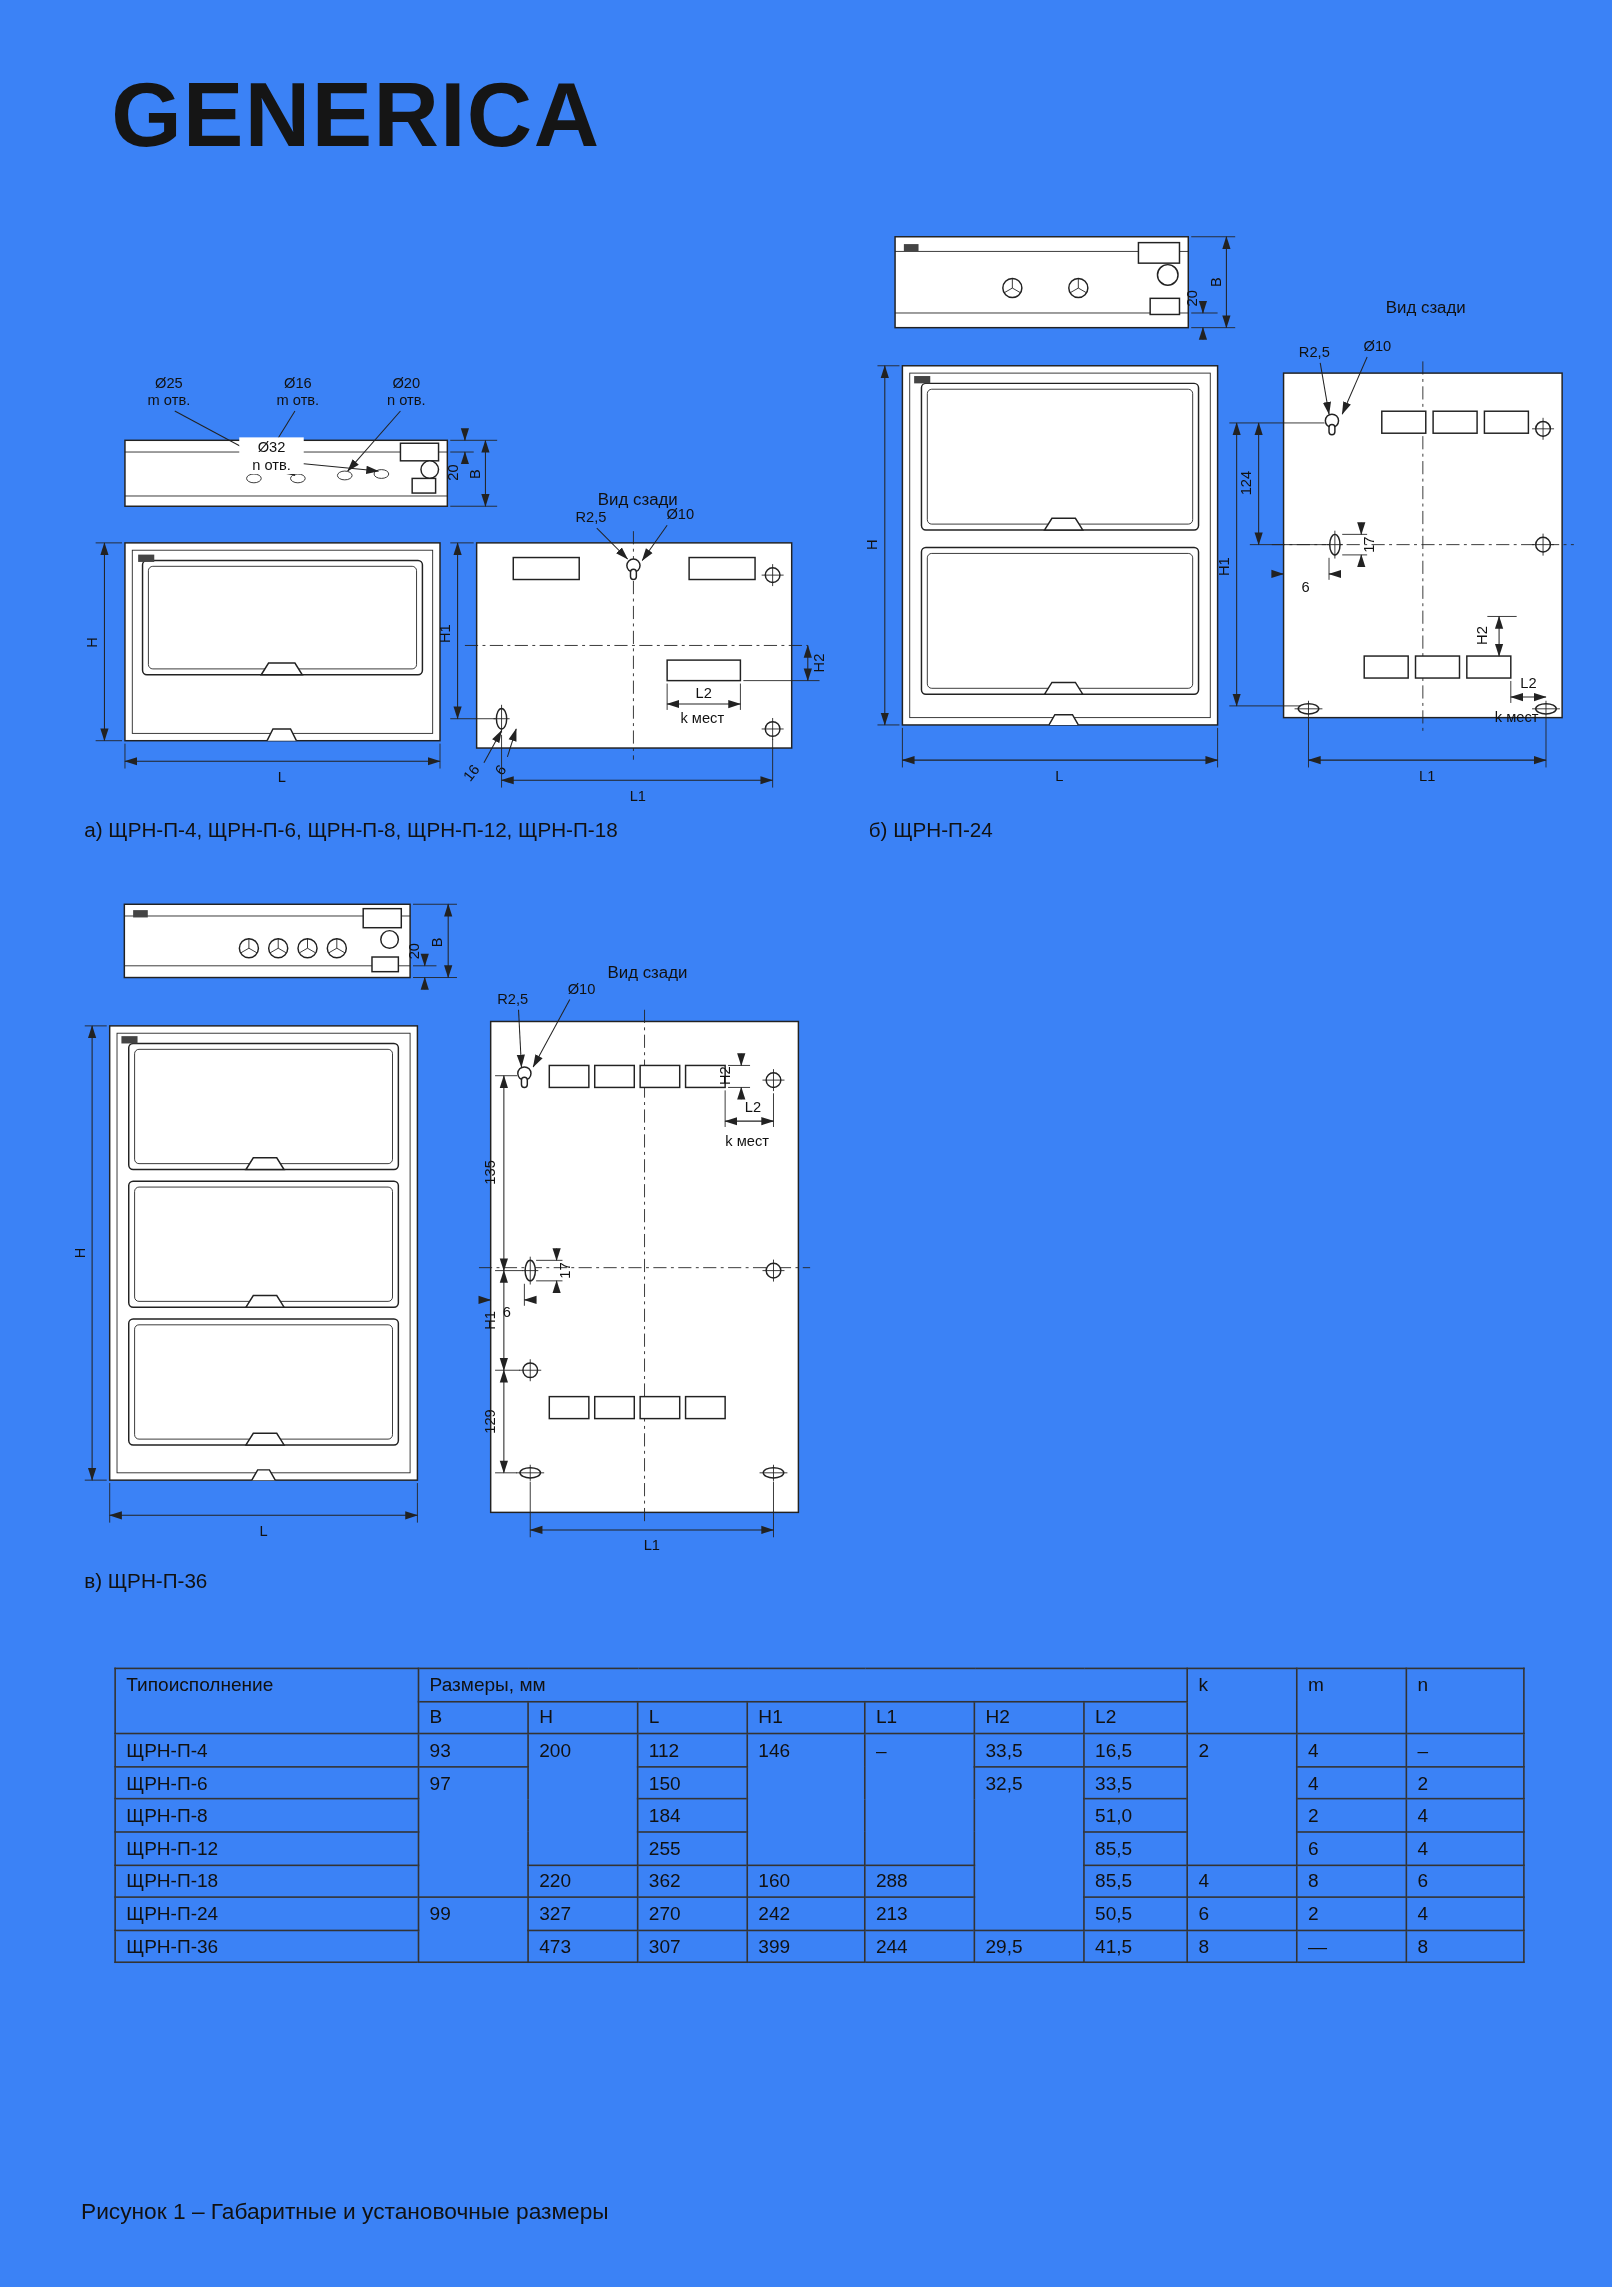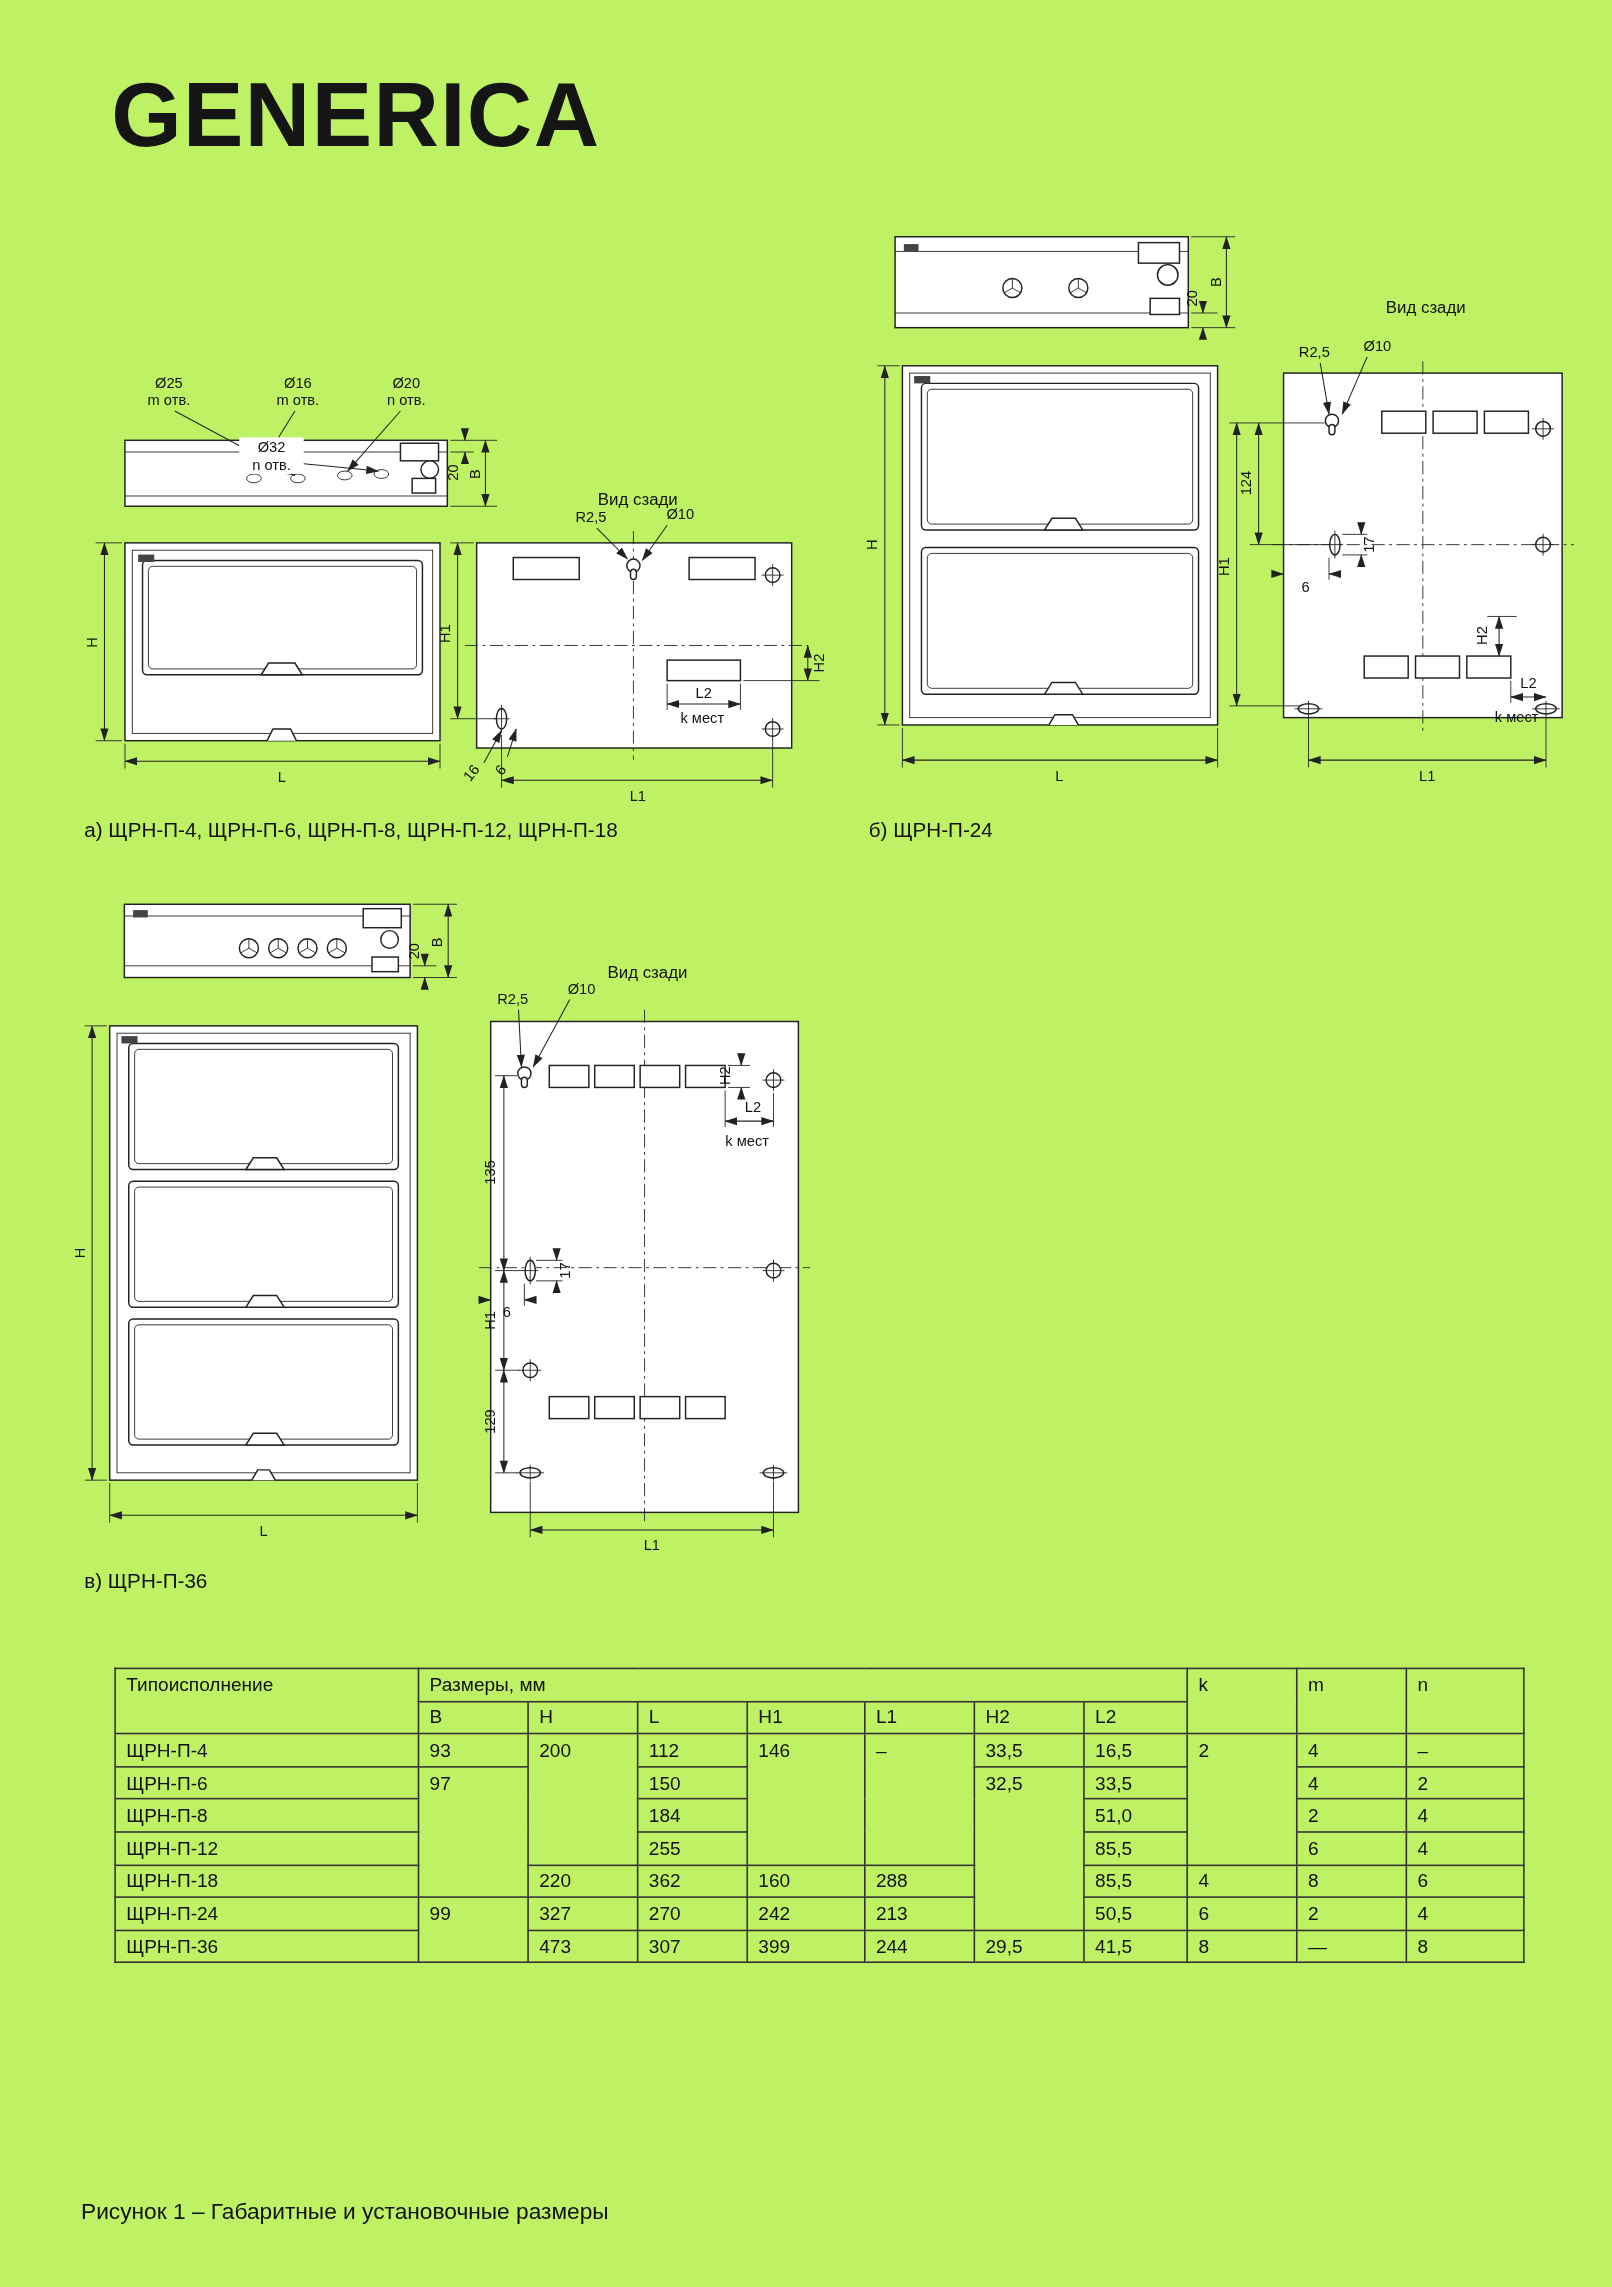--- a/index.html
+++ b/index.html
@@ -1,16 +1,16 @@
 <!DOCTYPE html>
 <html style="font-size:14.8px"><head>
 <meta charset="utf-8">
 <style>
   html,body{margin:0;padding:0;background:#fff;}
-  .page{position:relative;width:1612px;height:2287px;background:#bef264;overflow:hidden;
+  .page{position:relative;width:1612px;height:2287px;background:#3b82f6;overflow:hidden;
         font-family:"Liberation Sans",sans-serif;color:#111;}
   .design{position:absolute;left:0;top:0;width:1015px;height:1440px;
           transform:scale(1.5882);transform-origin:0 0;}
   .logo{position:absolute;left:70px;top:39px;font-size:57px;font-weight:bold;
         letter-spacing:0.9px;color:#151515;}
   .cap{position:absolute;font-size:13px;color:#111;white-space:nowrap;}
   .figcap{position:absolute;left:51px;top:1384px;font-size:14.3px;color:#111;}
   .dwg{position:absolute;}
   svg .fw{stroke:#222;stroke-width:1;fill:#fff;}
   svg .thin{stroke:#222;stroke-width:.6;fill:none;}

